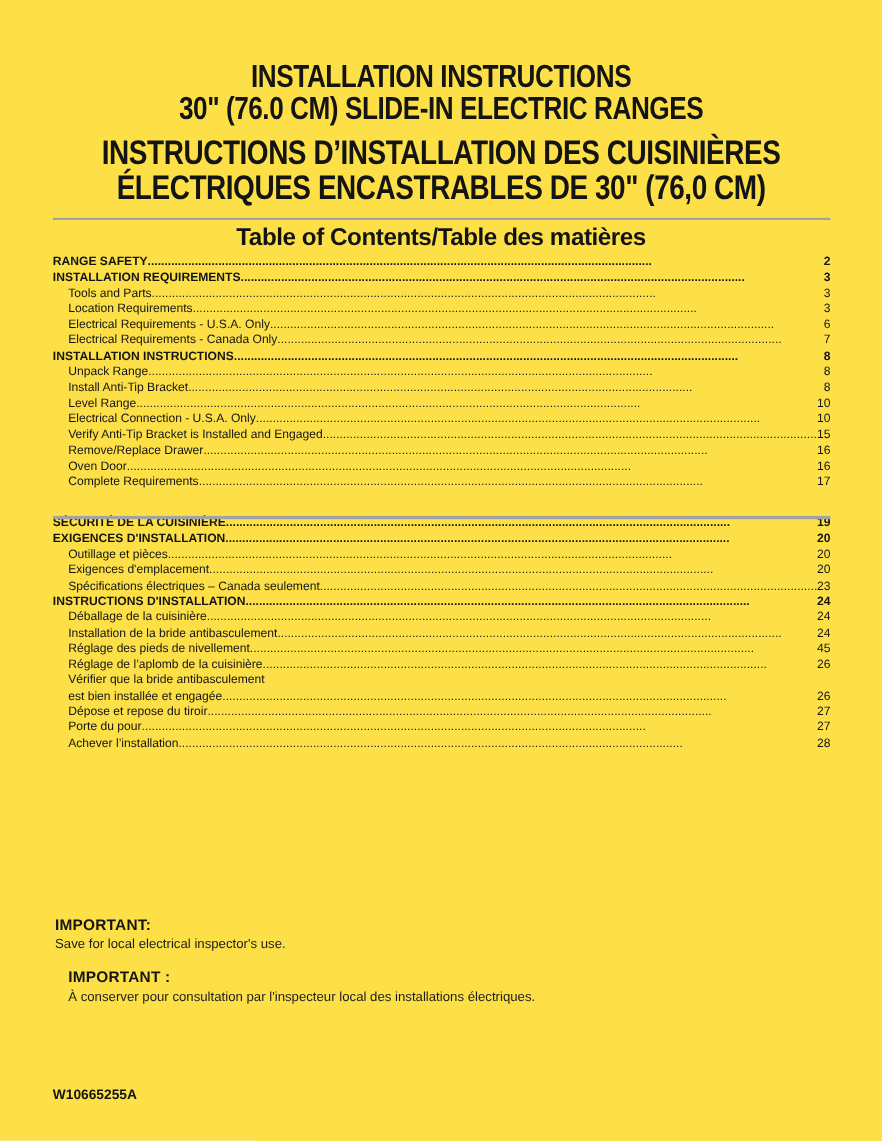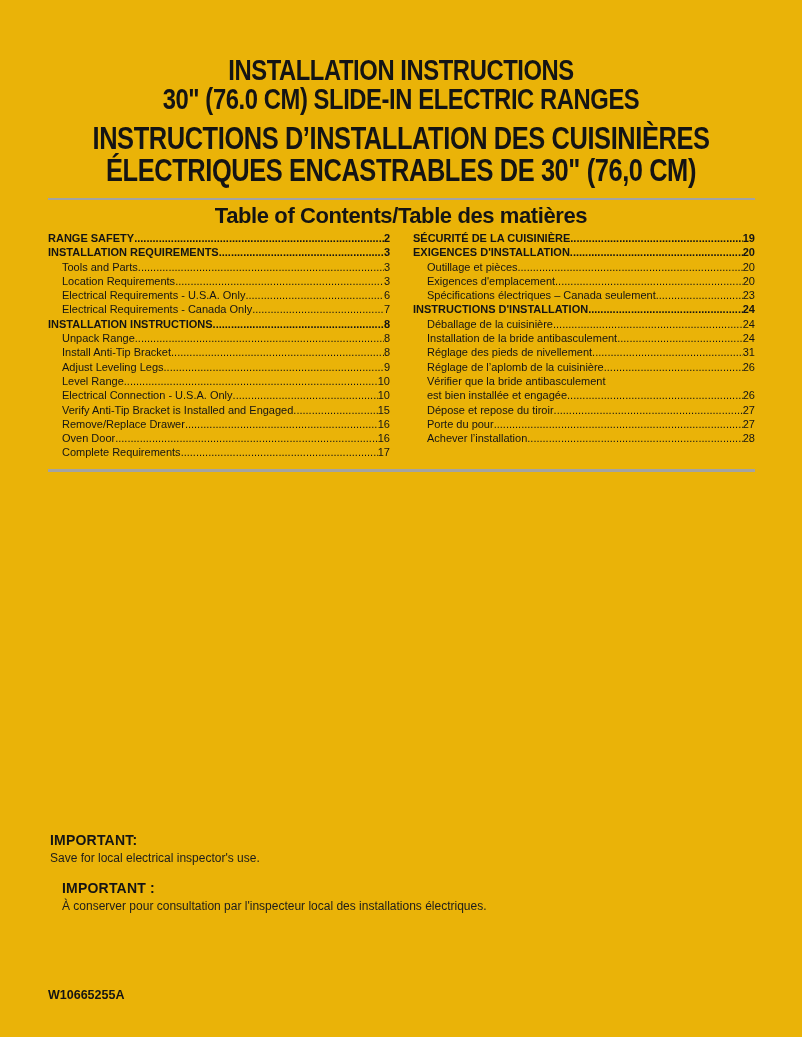--- a/index.html
+++ b/index.html
@@ -1,19 +1,19 @@
 <!DOCTYPE html>
 <html><head>
 <meta charset="utf-8">
 <style>
   html,body{margin:0;padding:0;background:#e8e8e8;}
   .page{
     position:relative;
     width:802px;height:1037px;
-    background:#eab308;
+    background:#fde047;
     font-family:"Liberation Sans", sans-serif;
     color:#141414;
     overflow:hidden;
     margin:0 auto;
   }
   
   .title-block{position:absolute;top:56px;left:0;right:0;text-align:center;font-weight:bold;}
   .title-en{font-size:29px;line-height:29px;transform:scaleX(0.82);transform-origin:50% 0;letter-spacing:-0.5px;}
   .title-fr{font-size:31px;line-height:32px;margin-top:9px;transform:scaleX(0.82);transform-origin:50% 0;letter-spacing:-0.5px;}
   .title-line{white-space:nowrap;}
@@ -22,21 +22,21 @@
   .rule-1{top:198px;height:2px;}
   .rule-2{top:469px;height:3px;}
   
   .toc-heading{
     position:absolute;top:203px;left:0;right:0;
     text-align:center;font-weight:bold;font-size:22px;letter-spacing:-0.4px;
   }
   .toc-columns{
     position:absolute;top:231px;left:48px;right:47px;
     display:flex;gap:23px;
-    font-size:11px;line-height:14.3px;
+    font-size:11px;line-height:14.3px;flex-direction:column;
   }
   .toc-col{flex:1;min-width:0;}
   .toc-row{display:flex;align-items:baseline;}
   .toc-row.head{font-weight:bold;}
   .toc-row.item .toc-label{padding-left:14px;}
   .toc-label{white-space:nowrap;}
   .toc-dots{flex:1;min-width:0;overflow:hidden;white-space:nowrap;}
   .toc-dots::after{content:"......................................................................................................................................................";}
   .toc-page{white-space:nowrap;}
   
@@ -109,25 +109,20 @@
     <span class="toc-label">Unpack Range</span>
     <span class="toc-dots"></span>
     <span class="toc-page">8</span>
   </div>
         <div class="toc-row item">
     <span class="toc-label">Install Anti-Tip Bracket</span>
     <span class="toc-dots"></span>
     <span class="toc-page">8</span>
   </div>
         <div class="toc-row item">
-    <span class="toc-label">Adjust Leveling Legs</span>
-    <span class="toc-dots"></span>
-    <span class="toc-page">9</span>
-  </div>
-        <div class="toc-row item">
     <span class="toc-label">Level Range</span>
     <span class="toc-dots"></span>
     <span class="toc-page">10</span>
   </div>
         <div class="toc-row item">
     <span class="toc-label">Electrical Connection - U.S.A. Only</span>
     <span class="toc-dots"></span>
     <span class="toc-page">10</span>
   </div>
         <div class="toc-row item">
@@ -188,21 +183,21 @@
     <span class="toc-page">24</span>
   </div>
         <div class="toc-row item">
     <span class="toc-label">Installation de la bride antibasculement</span>
     <span class="toc-dots"></span>
     <span class="toc-page">24</span>
   </div>
         <div class="toc-row item">
     <span class="toc-label">Réglage des pieds de nivellement</span>
     <span class="toc-dots"></span>
-    <span class="toc-page">31</span>
+    <span class="toc-page">45</span>
   </div>
         <div class="toc-row item">
     <span class="toc-label">Réglage de l’aplomb de la cuisinière</span>
     <span class="toc-dots"></span>
     <span class="toc-page">26</span>
   </div>
         <div class="toc-row item no-page">
     <span class="toc-label">Vérifier que la bride antibasculement</span>
 
   </div>

